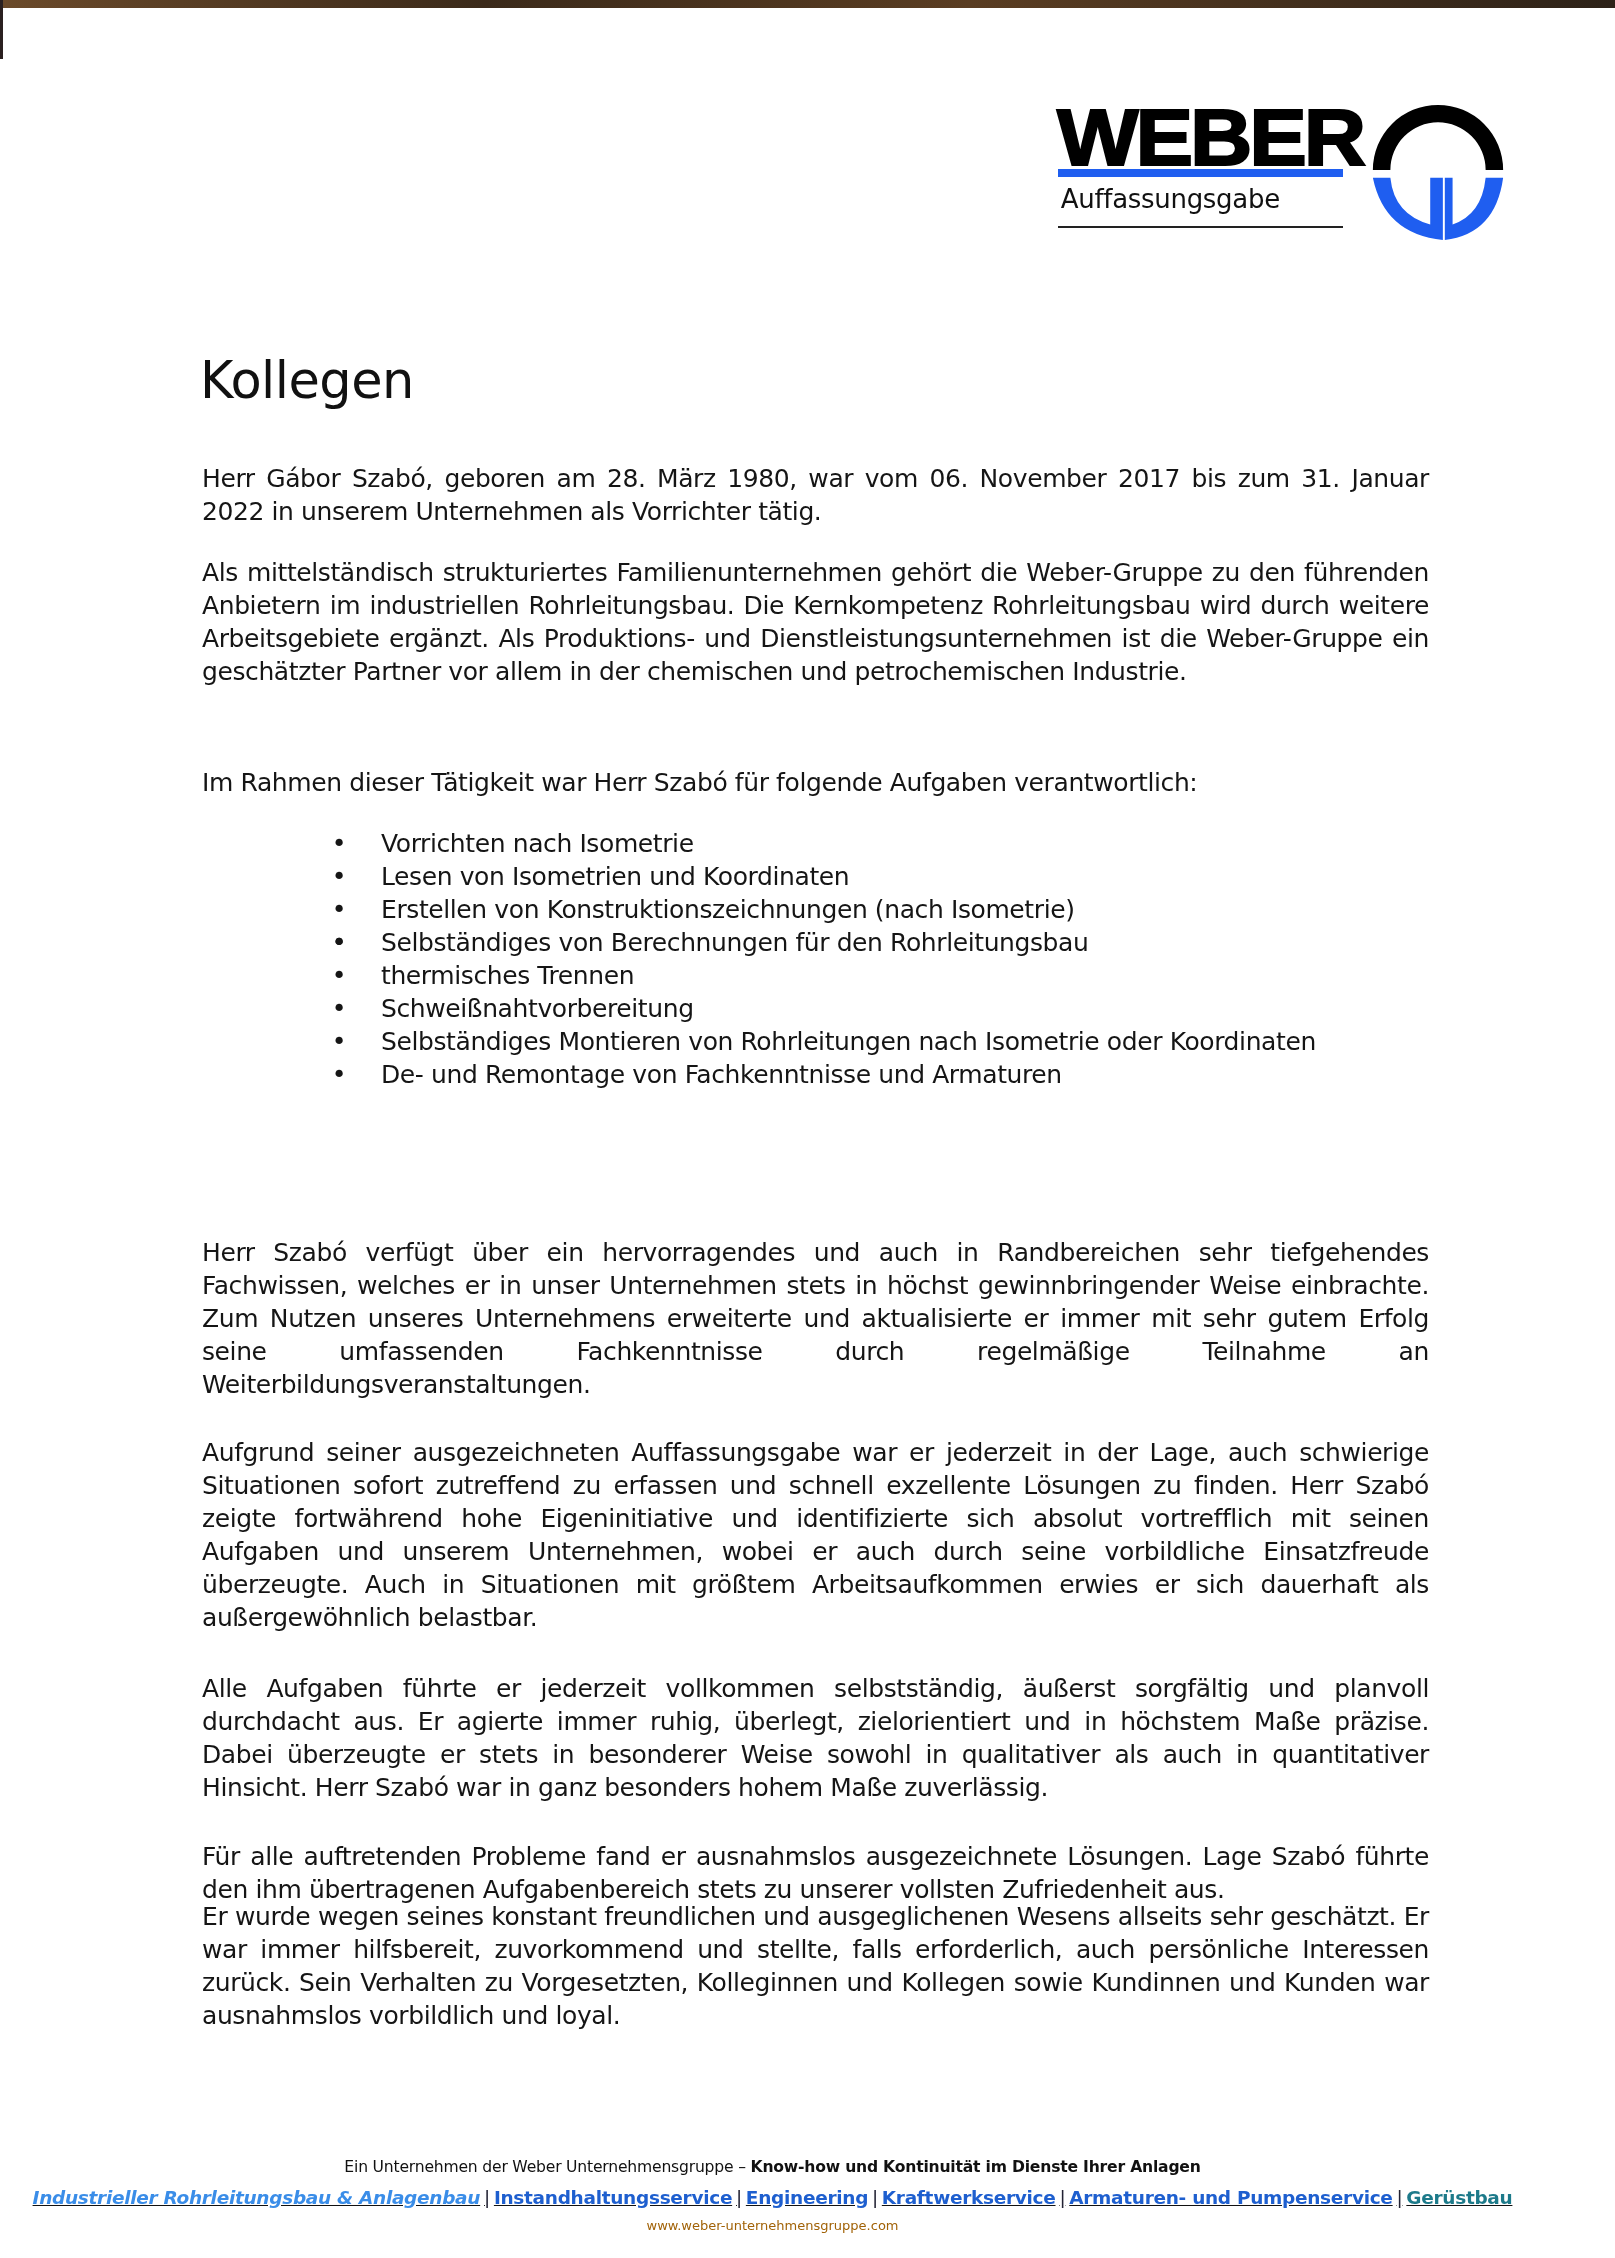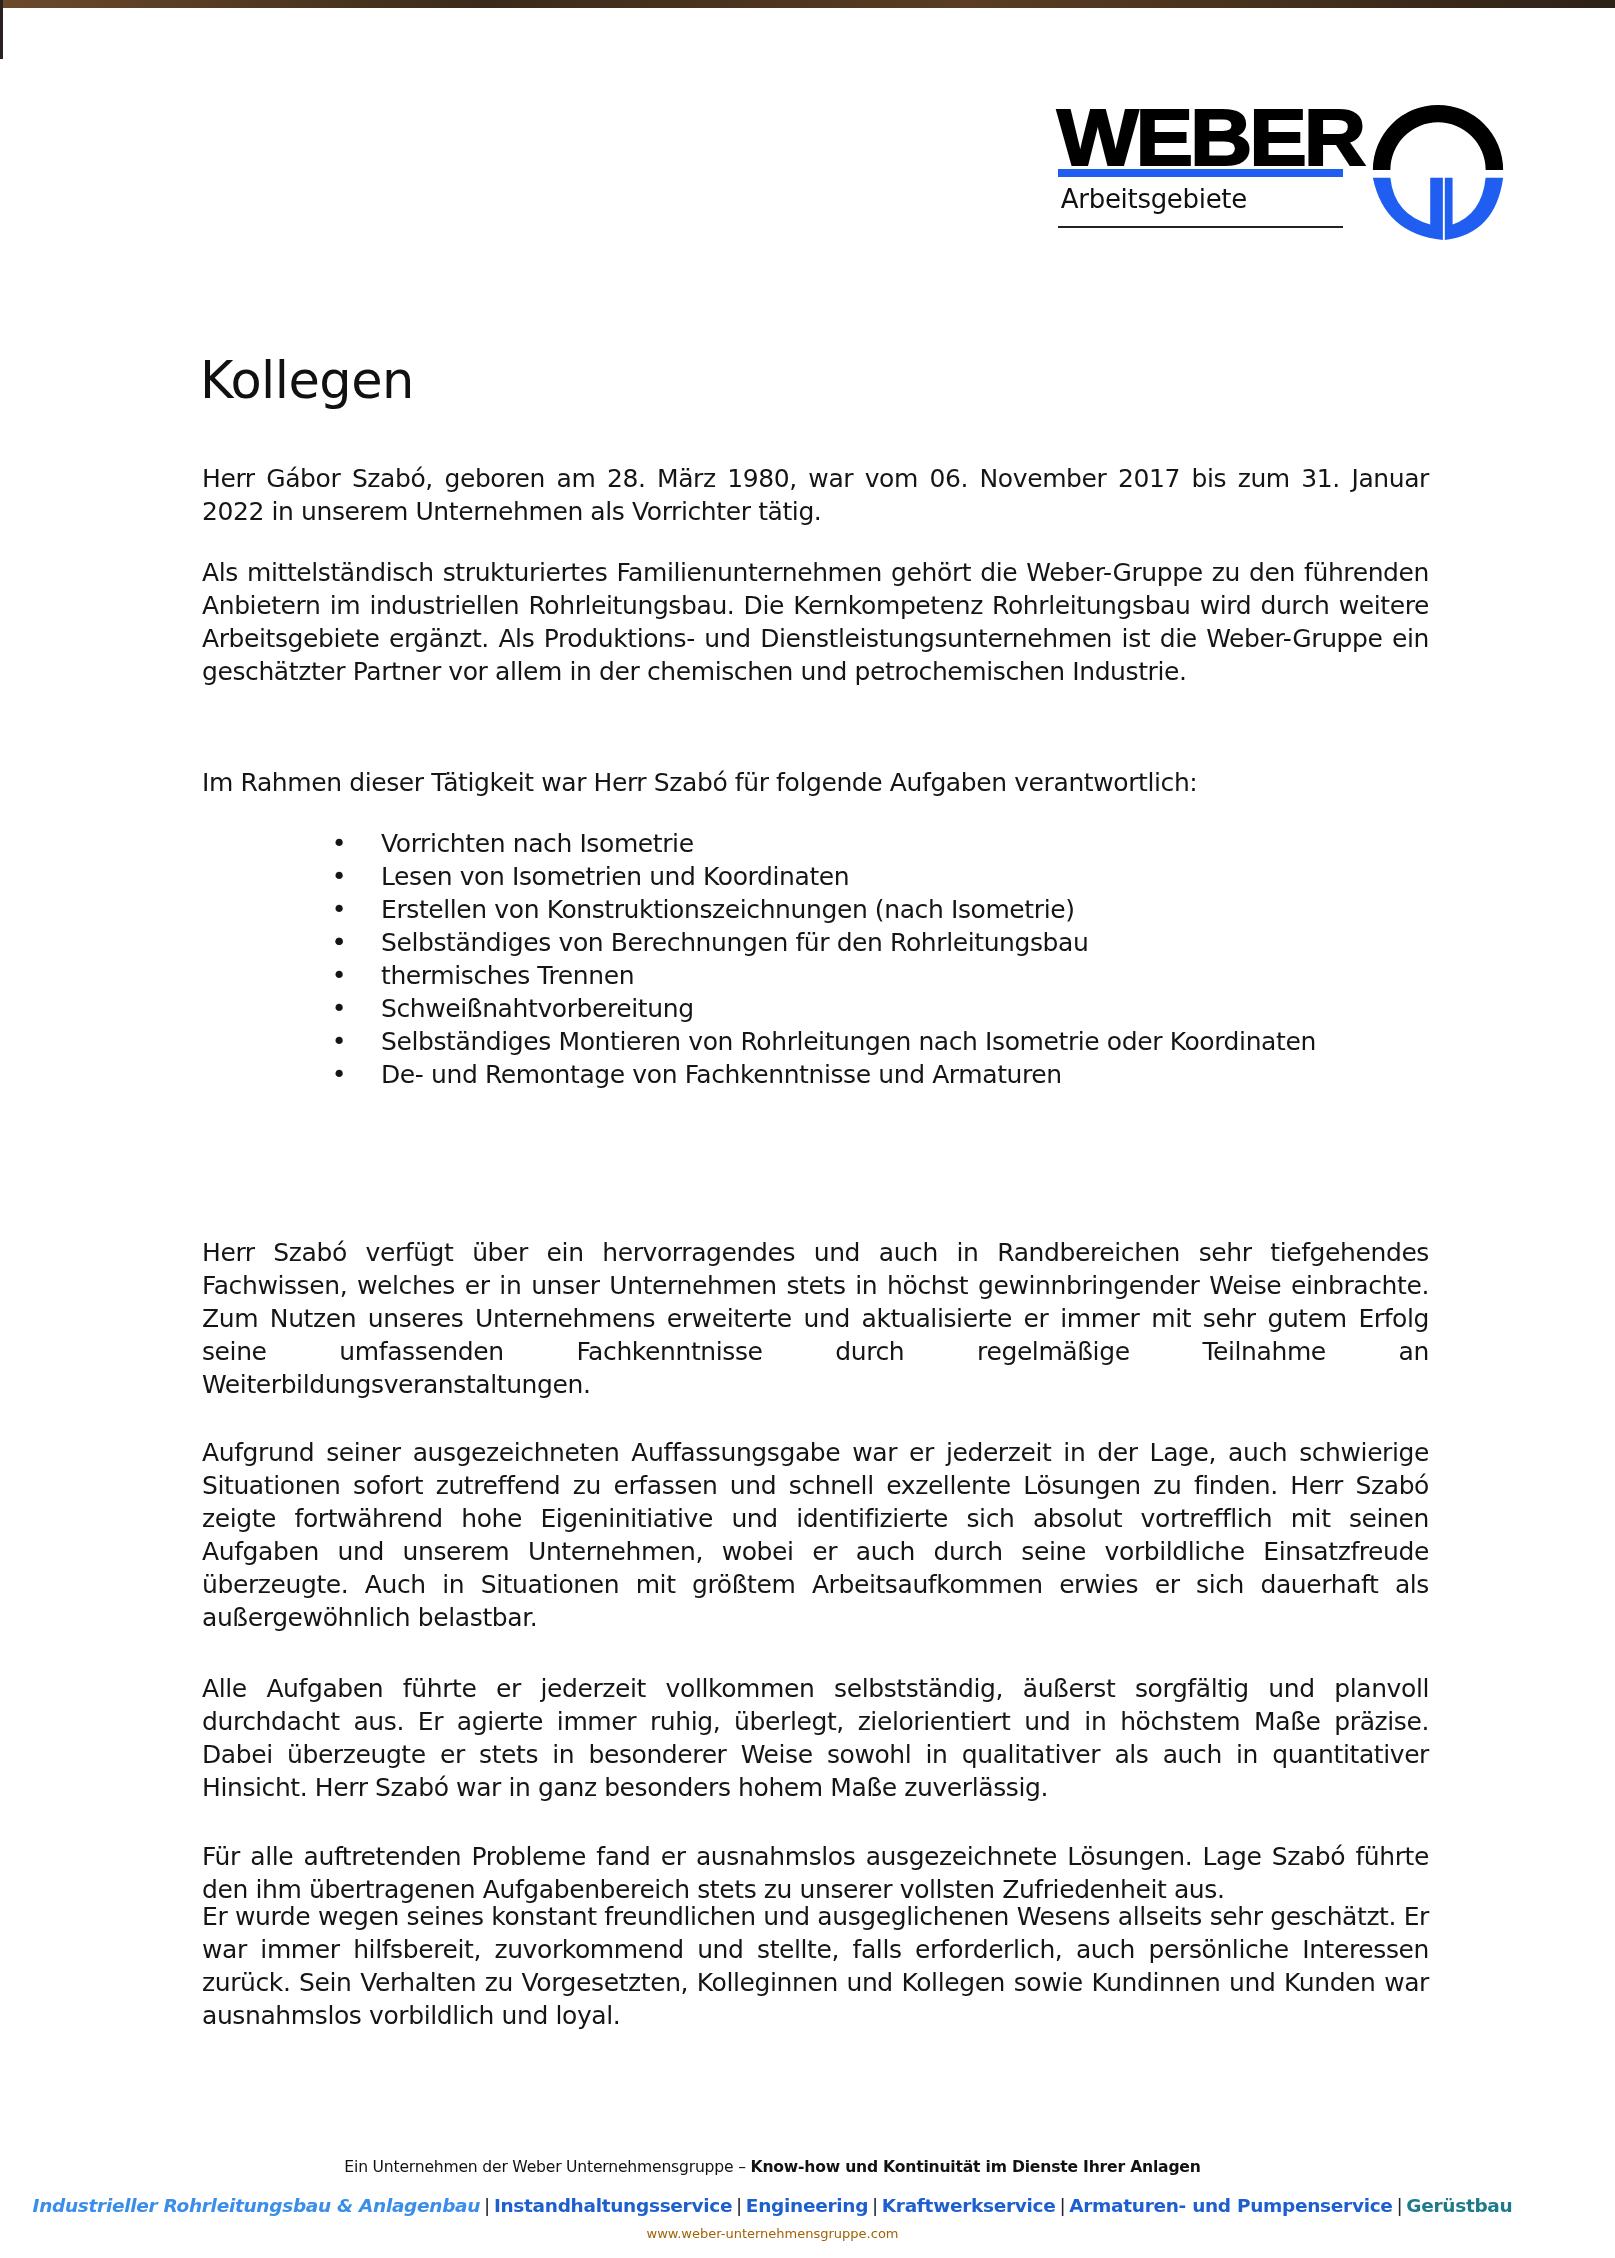--- a/index.html
+++ b/index.html
@@ -55,39 +55,40 @@
   .p4 { top: 1436px; }
   .p5 { top: 1672px; }
   .p6 { top: 1840px; }
   .p7 { top: 1900px; }
 
   
   .footer { position: absolute; left: 0; top: 2157px; width: 1545px; text-align: center; }
   .footer-tagline { font-size: 15.6px; color: #111; line-height: 21.5px; letter-spacing: -0.2px; }
   .footer-tagline b { font-weight: bold; }
   .footer-services {
-    margin-top: 14px; font-size: 18.5px; font-weight: bold; line-height: 25px; letter-spacing: -0.3px;
+    margin-top: 6px; font-size: 18.5px; font-weight: bold; line-height: 25px; letter-spacing: -0.3px;
     white-space: nowrap;
+    text-decoration: underline;
   }
   .svc { color: #1e5fcf; }
   .svc.first { color: #3a8de8; font-style: italic; }
   .svc.last { color: #1d7a8a; }
   .sep { color: #223; font-weight: normal; margin: 0 3.9px; }
   .footer-url { margin-top: 3.9px; font-size: 13px; color: #a16207; line-height: 25px; }
 </style>
 </head>
 <body>
 
 <div class="top-edge"></div>
 <div class="left-edge"></div>
 
 <header class="logo">
   <div class="logo-word">WEBER</div>
   <div class="logo-bar"></div>
-  <div class="logo-sub">Arbeitsgebiete</div>
+  <div class="logo-sub">Auffassungsgabe</div>
   <div class="logo-line"></div>
   <svg class="logo-mark" viewBox="0 0 150 144">
     <path d="M8 72 A67 67 0 0 1 142 72 L124 72 A49 49 0 0 0 26 72 Z" fill="#000"></path>
     <path d="M8 80 L26 80 Q30 118 67 128 L67 80 L80 80 L80 144 Q20 138 8 80 Z" fill="#1f5ef0"></path>
     <path d="M142 80 L124 80 Q120 118 90 128 L90 80 L82 80 L82 144 Q134 138 142 80 Z" fill="#1f5ef0"></path>
   </svg>
 </header>
 
 <h1 class="doc-title">Kollegen</h1>
 

